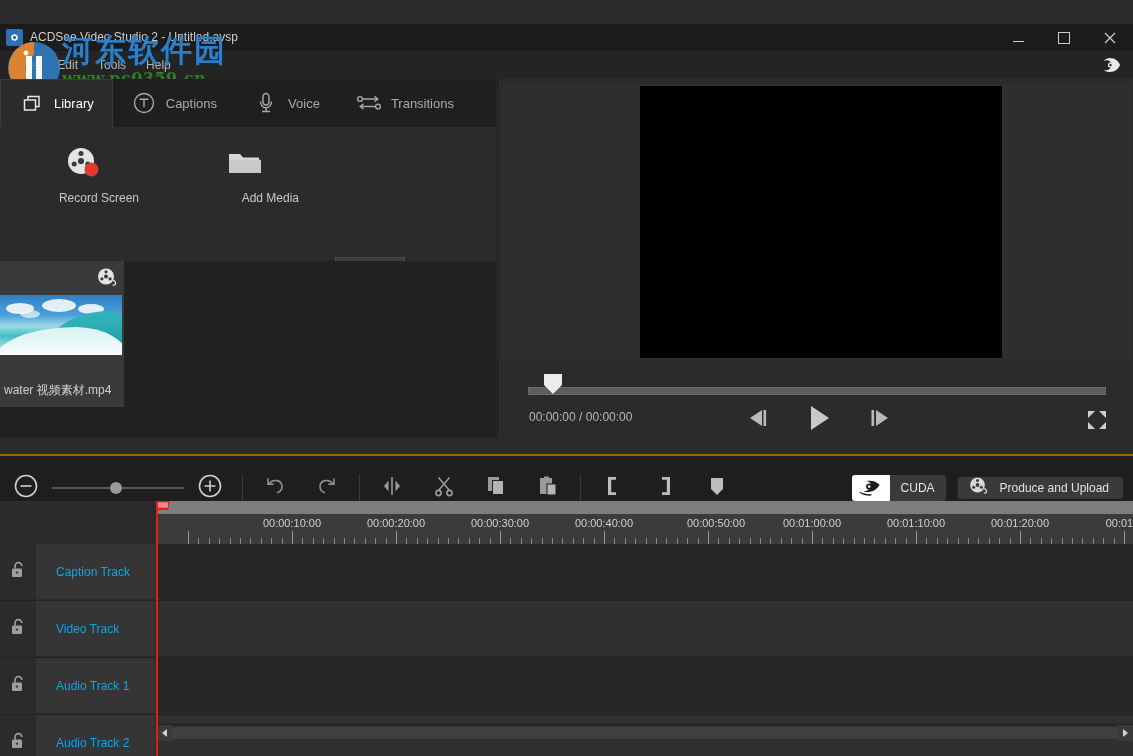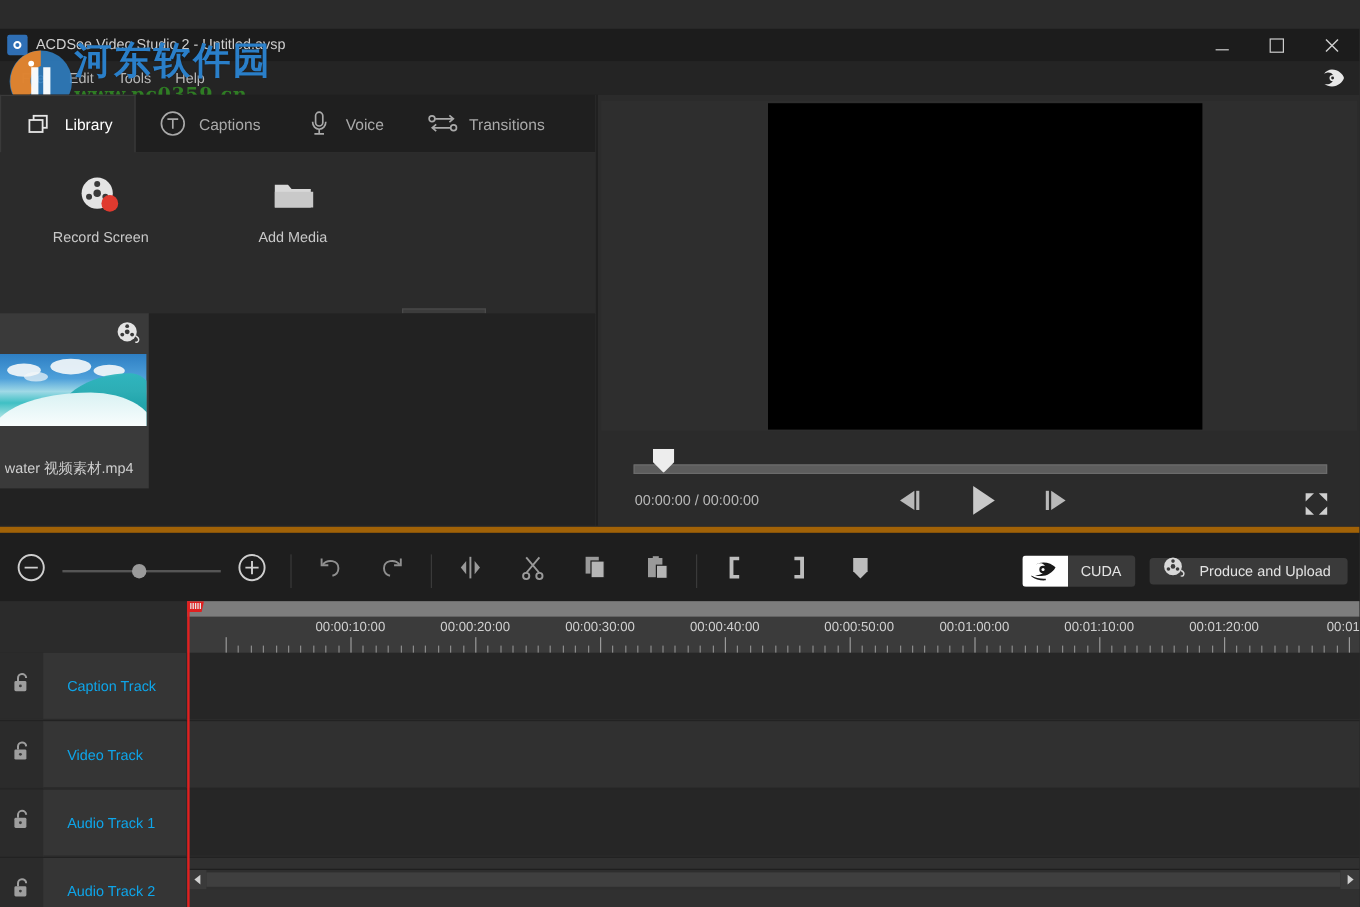--- a/index.html
+++ b/index.html
@@ -43,21 +43,21 @@
         border-bottom:1px solid #3a3a3a;display:flex;align-items:stretch;}
   .tab{display:flex;align-items:center;gap:9px;padding:0 18px;height:48px;box-sizing:border-box;
        font-size:13px;color:#a9a9a9;position:relative;}
   .tab .tlab{line-height:1;}
   .tab.active{background:#2b2b2b;color:#ffffff;border-left:1px solid #3a3a3a;border-right:1px solid #3a3a3a;
               border-top:1px solid #3a3a3a;margin-bottom:-1px;}
   .tab .ticon{display:flex;align-items:center;justify-content:center;width:26px;height:26px;}
 
   .libtoolbar{position:absolute;left:0;top:48px;width:496px;height:134px;background:#2b2b2b;
               border-bottom:1px solid #3a3a3a;}
-  .tool{position:absolute;top:14px;width:110px;text-align:center;}
+  .tool{position:absolute;top:14px;width:110px;text-align:right;}
   .tool .ticon2{height:44px;display:flex;align-items:center;justify-content:center;}
   .tool .tname{font-size:12px;color:#c8c8c8;margin-top:6px;}
   .sortbox{position:absolute;left:335px;top:130px;width:70px;height:24px;background:#3c3c3c;
            border:1px solid #4a4a4a;box-sizing:border-box;display:flex;align-items:center;}
   .sortbox .slab{flex:1;text-align:center;font-size:12px;color:#cdcdcd;}
   .sortbox .scar{width:20px;display:flex;align-items:center;justify-content:center;}
   .caret{width:0;height:0;border-left:4px solid transparent;border-right:4px solid transparent;
          border-top:5px solid #cfcfcf;}
 
   .medialist{position:absolute;left:0;top:182px;width:496px;height:177px;background:#222222;}
@@ -86,22 +86,22 @@
   .scrub .handle{position:absolute;left:24px;top:-1px;width:18px;height:20px;background:#ededed;
                  clip-path:polygon(0 0,100% 0,100% 55%,50% 100%,0 55%);}
   .pcontrols{position:absolute;left:0;top:322px;width:636px;height:37px;}
   .ptime{position:absolute;left:31px;top:9px;font-size:12px;color:#b8b8b8;}
   .pbtns{position:absolute;left:246px;top:0;width:150px;height:37px;display:flex;align-items:center;
          justify-content:space-between;}
   .pbtn{display:flex;align-items:center;justify-content:center;}
   .fullscr{position:absolute;right:26px;top:8px;width:22px;height:22px;}
 
   
-  .tl-toolbar{position:absolute;left:0;top:415px;width:1133px;height:63px;background:#1e1e1e;
-              border-top:5px solid #a16207;}
+  .tl-toolbar{position:absolute;left:0;top:430px;width:1133px;height:63px;background:#1e1e1e;
+              border-top:2px solid #a16207;}
   .tlt-left{position:absolute;left:0;top:0;height:63px;display:flex;align-items:center;}
   .zbtn{width:52px;height:63px;display:flex;align-items:center;justify-content:center;}
   .zslider{position:relative;width:132px;height:63px;}
   .zslider .ztrack{position:absolute;left:0;top:31px;width:132px;height:2px;background:#555;}
   .zslider .zknob{position:absolute;left:58px;top:26px;width:12px;height:12px;border-radius:50%;background:#9a9a9a;}
   .sep{width:1px;height:28px;background:#3a3a3a;margin:0 6px;}
   .tbtn{width:52px;height:63px;display:flex;align-items:center;justify-content:center;}
   .tlt-right{position:absolute;right:10px;top:0;height:63px;display:flex;align-items:center;gap:12px;}
   .cuda{display:flex;align-items:center;height:26px;background:#3a3a3a;border-radius:3px;overflow:hidden;}
   .cuda .nv{width:38px;height:26px;background:#ffffff;display:flex;align-items:center;justify-content:center;}

